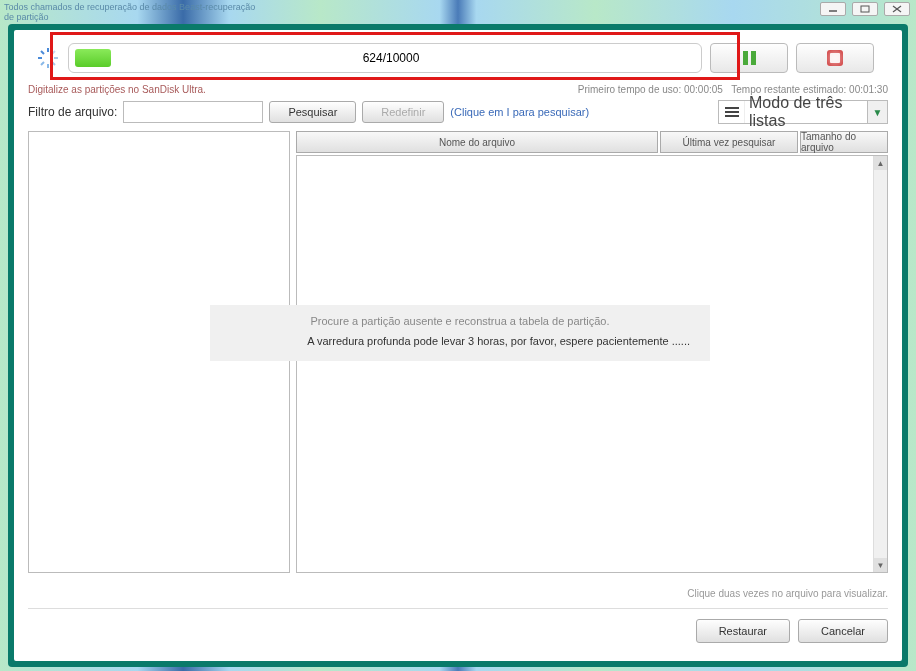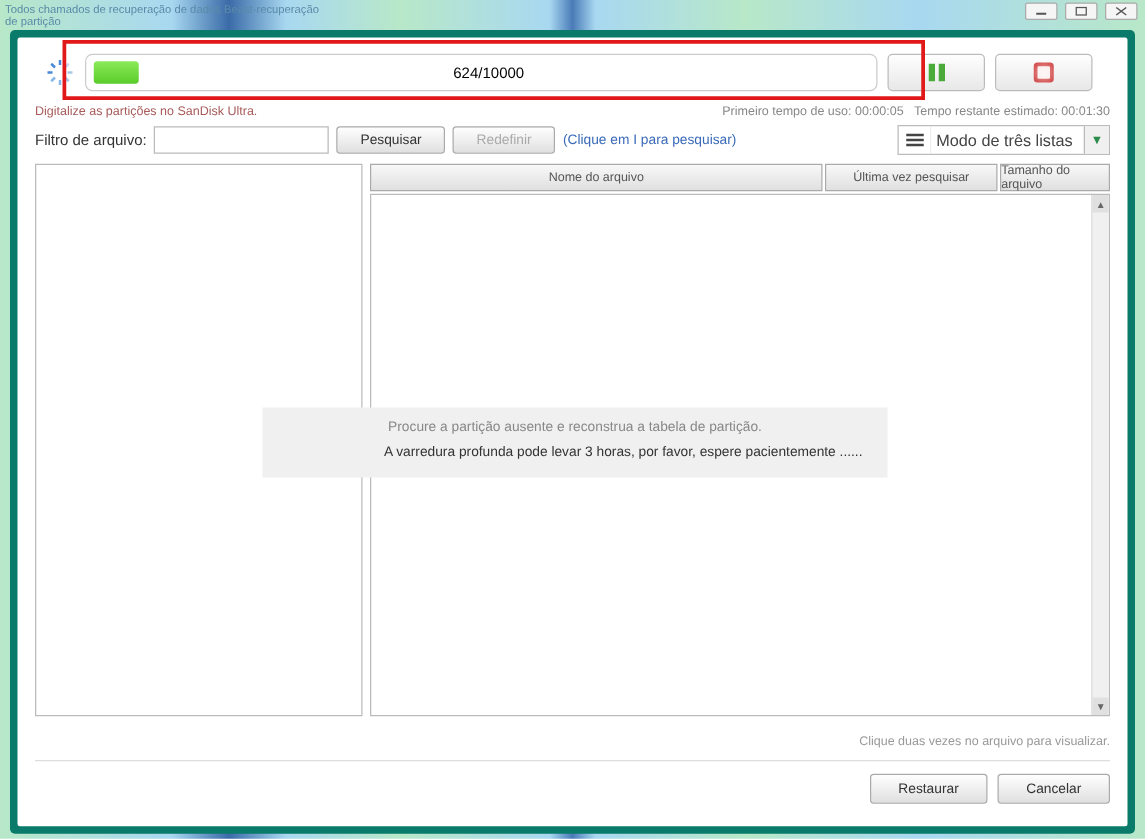--- a/index.html
+++ b/index.html
@@ -28,35 +28,35 @@
 .status-right{color:#888}
 .filter-row{display:flex;align-items:center;gap:6px;margin-bottom:8px;position:relative}
 .filter-label{font-size:12px;color:#333}
 .filter-input{width:140px;height:22px;border:1px solid #bbb;padding:0 4px;font-size:11px}
 .btn{height:22px;border:1px solid #aaa;border-radius:3px;background:linear-gradient(to bottom,#fefefe,#e0e0e0);font-size:11px;color:#333;padding:0 18px;cursor:pointer}
 .btn.disabled{color:#aaa}
 .hint-text{font-size:11px;color:#3a6ab8}
 .view-dropdown{position:absolute;right:0;width:170px;height:24px;border:1px solid #bbb;display:flex;align-items:center;background:#fff}
 .view-icon{width:26px;height:100%;display:flex;align-items:center;justify-content:center;border-right:1px solid #eee}
 .view-icon span{display:block;width:14px;height:2px;background:#444;box-shadow:0 4px 0 #444,0 -4px 0 #444}
-.view-text{flex:1;font-size:13px;padding:0 4px;color:#444}
+.view-text{flex:1;font-size:16px;padding:0 4px;color:#444}
 .view-arrow{width:20px;height:100%;background:#f0f0f0;border-left:1px solid #bbb;display:flex;align-items:center;justify-content:center;color:#2a8a4a;font-size:10px}
 .content-area{display:flex;gap:6px;height:442px}
 .left-panel{width:262px;border:1px solid #bbb;background:#fff}
 .right-panel{flex:1;display:flex;flex-direction:column}
 .col-headers{display:flex;height:22px;gap:2px;margin-bottom:2px}
 .col-head{border:1px solid #aaa;background:linear-gradient(to bottom,#f8f8f8,#e0e0e0);font-size:10px;color:#555;display:flex;align-items:center;justify-content:center}
 .col-head.c1{flex:1}
 .col-head.c2{width:138px}
 .col-head.c3{width:88px}
 .file-list{flex:1;border:1px solid #bbb;background:#fff;position:relative;overflow:hidden}
 .sb{position:absolute;right:0;top:0;bottom:0;width:14px;background:#f0f0f0;border-left:1px solid #ddd}
 .sb-arr{height:14px;background:#e0e0e0;display:flex;align-items:center;justify-content:center;font-size:8px;color:#666}
 .sb-arr.bot{position:absolute;bottom:0;width:100%}
-.message-overlay{position:absolute;top:296px;left:196px;width:500px;background:#f0f0f0;padding:10px 20px 14px;z-index:5}
+.message-overlay{position:absolute;top:275px;left:196px;width:500px;background:#f0f0f0;padding:10px 20px 14px;z-index:5}
 .msg1{text-align:center;font-size:11px;color:#888;margin-bottom:8px}
 .msg2{text-align:right;font-size:11px;color:#333}
 .footer-hint{position:absolute;bottom:62px;right:14px;font-size:10px;color:#999}
 .divider{position:absolute;bottom:52px;left:14px;right:14px;height:1px;background:#ddd}
 .footer-btns{position:absolute;bottom:18px;right:14px;display:flex;gap:8px}
 .footer-btns .btn{height:24px;padding:0 22px}
 </style>
 </head>
 <body>
 

